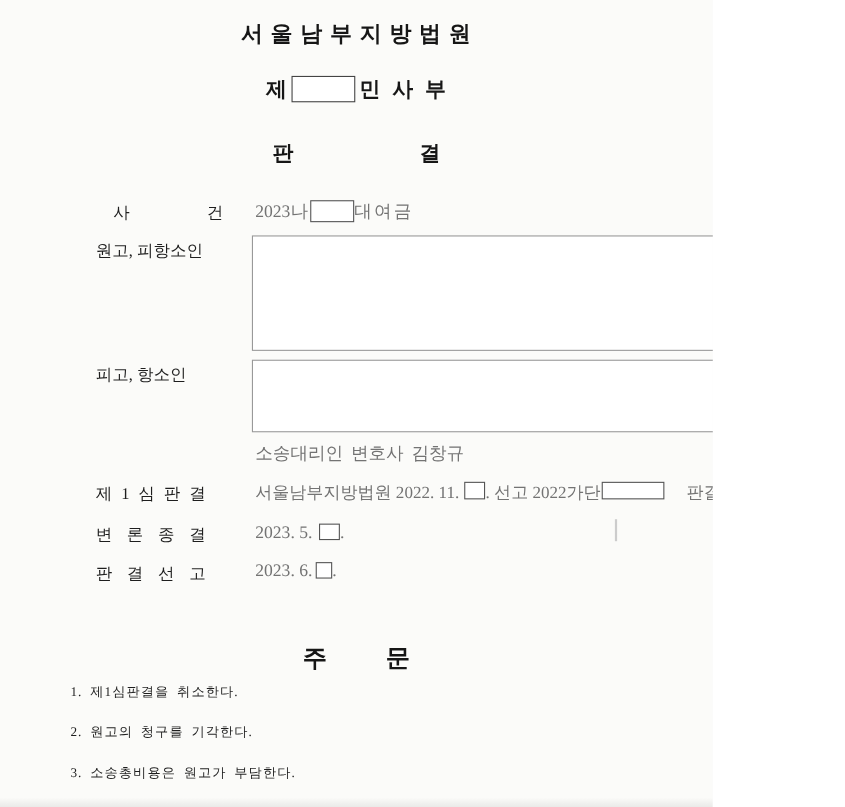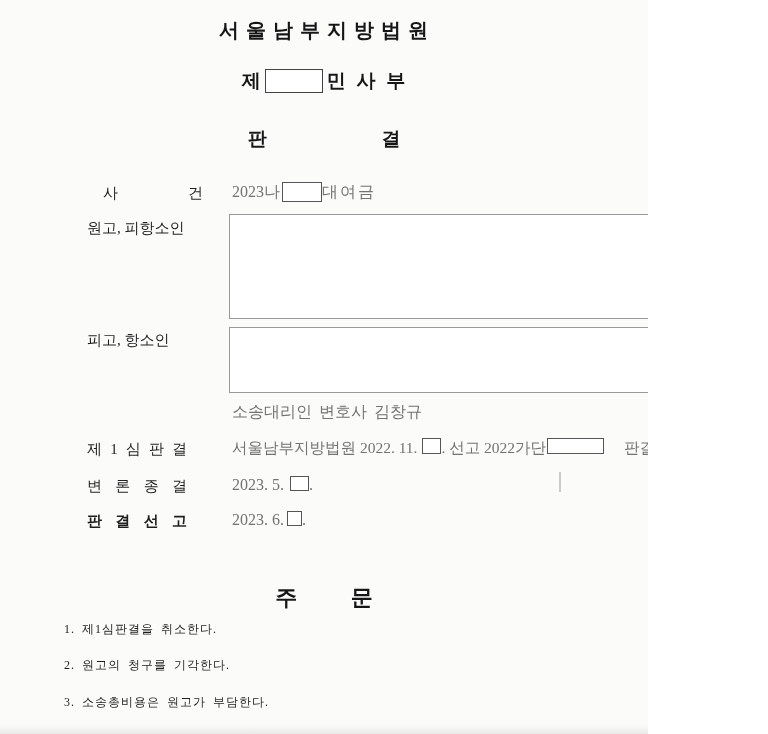--- a/index.html
+++ b/index.html
@@ -86,21 +86,21 @@
     font-size: 15px;
     color: #1e1e1e;
     text-align: justify;
     text-align-last: justify;
   }
   .lbl-case      { top: 184px; margin-left: 16px; }
   .lbl-plaintiff { top: 219px; text-align: left; text-align-last: left; }
   .lbl-defendant { top: 331px; text-align: center; text-align-last: left; }
   .lbl-first     { top: 440px; }
   .lbl-closing   { top: 477px; }
-  .lbl-sentence  { top: 512px; font-weight: bold; }
+  .lbl-sentence  { top: 512px; }
   .val {
     position: absolute;
     left: 232px;
     display: flex;
     align-items: flex-start;
     font-size: 16px;
     color: #737373;
     white-space: pre;
   }
   .val-case     { top: 182px; }

